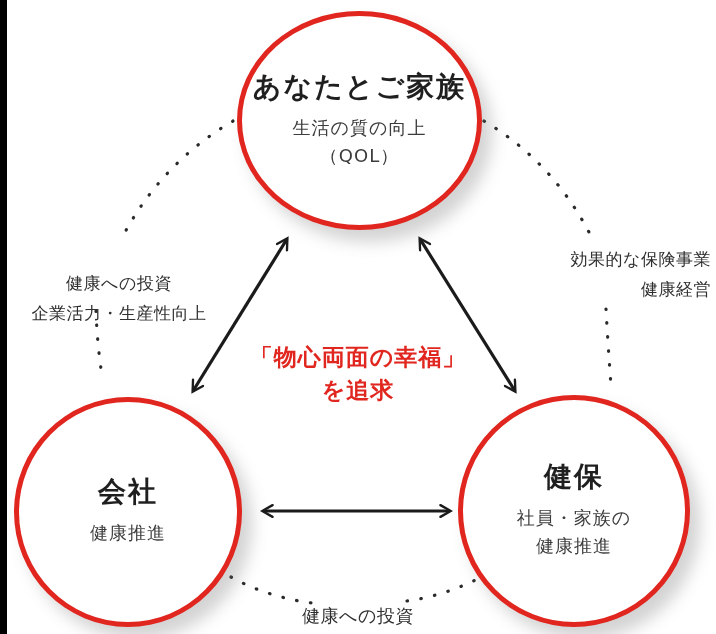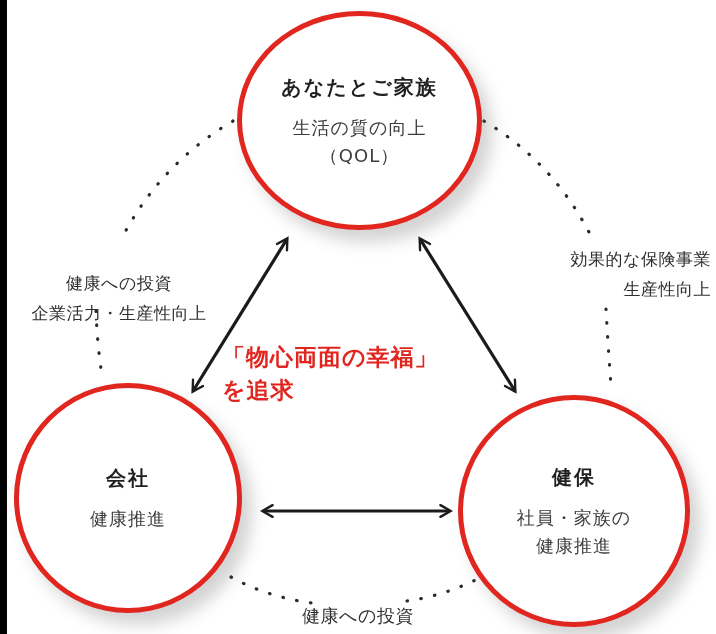--- a/index.html
+++ b/index.html
@@ -22,41 +22,42 @@
     background:#ffffff;
     border:5px solid #e0261e;
     border-radius:50%;
     box-sizing:border-box;
     display:flex;flex-direction:column;
     align-items:center;justify-content:center;
     text-align:center;
     box-shadow:10px 12px 16px rgba(110,110,110,0.30);
   }
   .node-family{left:237px;top:11px;width:245px;height:219px;}
-  .node-company{left:14px;top:383px;width:228px;height:230px;}
+  .node-company{left:14px;top:397px;width:228px;height:230px;}
   .node-kenpo{left:458px;top:395px;width:232px;height:232px;}
   .node-title{
-    font-size:20px;font-weight:700;color:#1f1f1f;
+    font-size:28px;font-weight:700;color:#1f1f1f;
     letter-spacing:2px;line-height:30px;
   }
   .node-sub{
     margin-top:12px;
     font-size:18px;color:#3c3c3c;
     line-height:28px;letter-spacing:1px;
   }
   .edge-label{
     position:absolute;
     font-size:17px;color:#2f2f2f;font-weight:500;
     line-height:30px;text-align:center;letter-spacing:0.5px;
   }
   .edge-label-left{left:2px;top:244px;width:234px;margin-top:24px;}
   .edge-label-right{left:477px;top:244px;width:234px;text-align:right;}
   .edge-label-bottom{left:235px;top:601px;width:246px;font-size:18px;}
   .center-text{
     position:absolute;left:222px;top:341px;width:272px;
+    text-align:center;
     font-size:23px;font-weight:700;color:#e0261e;
     line-height:33px;letter-spacing:1px;
   }
 </style>
 </head>
 <body>
 
 <div class="stage">
 
   <div class="left-bar"></div>
@@ -107,21 +108,21 @@
     </div>
   </div>
 
   <div class="edge-label edge-label-left">
     <div>健康への投資</div>
     <div>企業活力・生産性向上</div>
   </div>
 
   <div class="edge-label edge-label-right">
     <div>効果的な保険事業</div>
-    <div>生産性向上</div>
+    <div>健康経営</div>
   </div>
 
   <div class="edge-label edge-label-bottom">健康への投資</div>
 
   <div class="center-text">
     <div>「物心両面の幸福」</div>
     <div>を追求</div>
   </div>
 
 </div>

